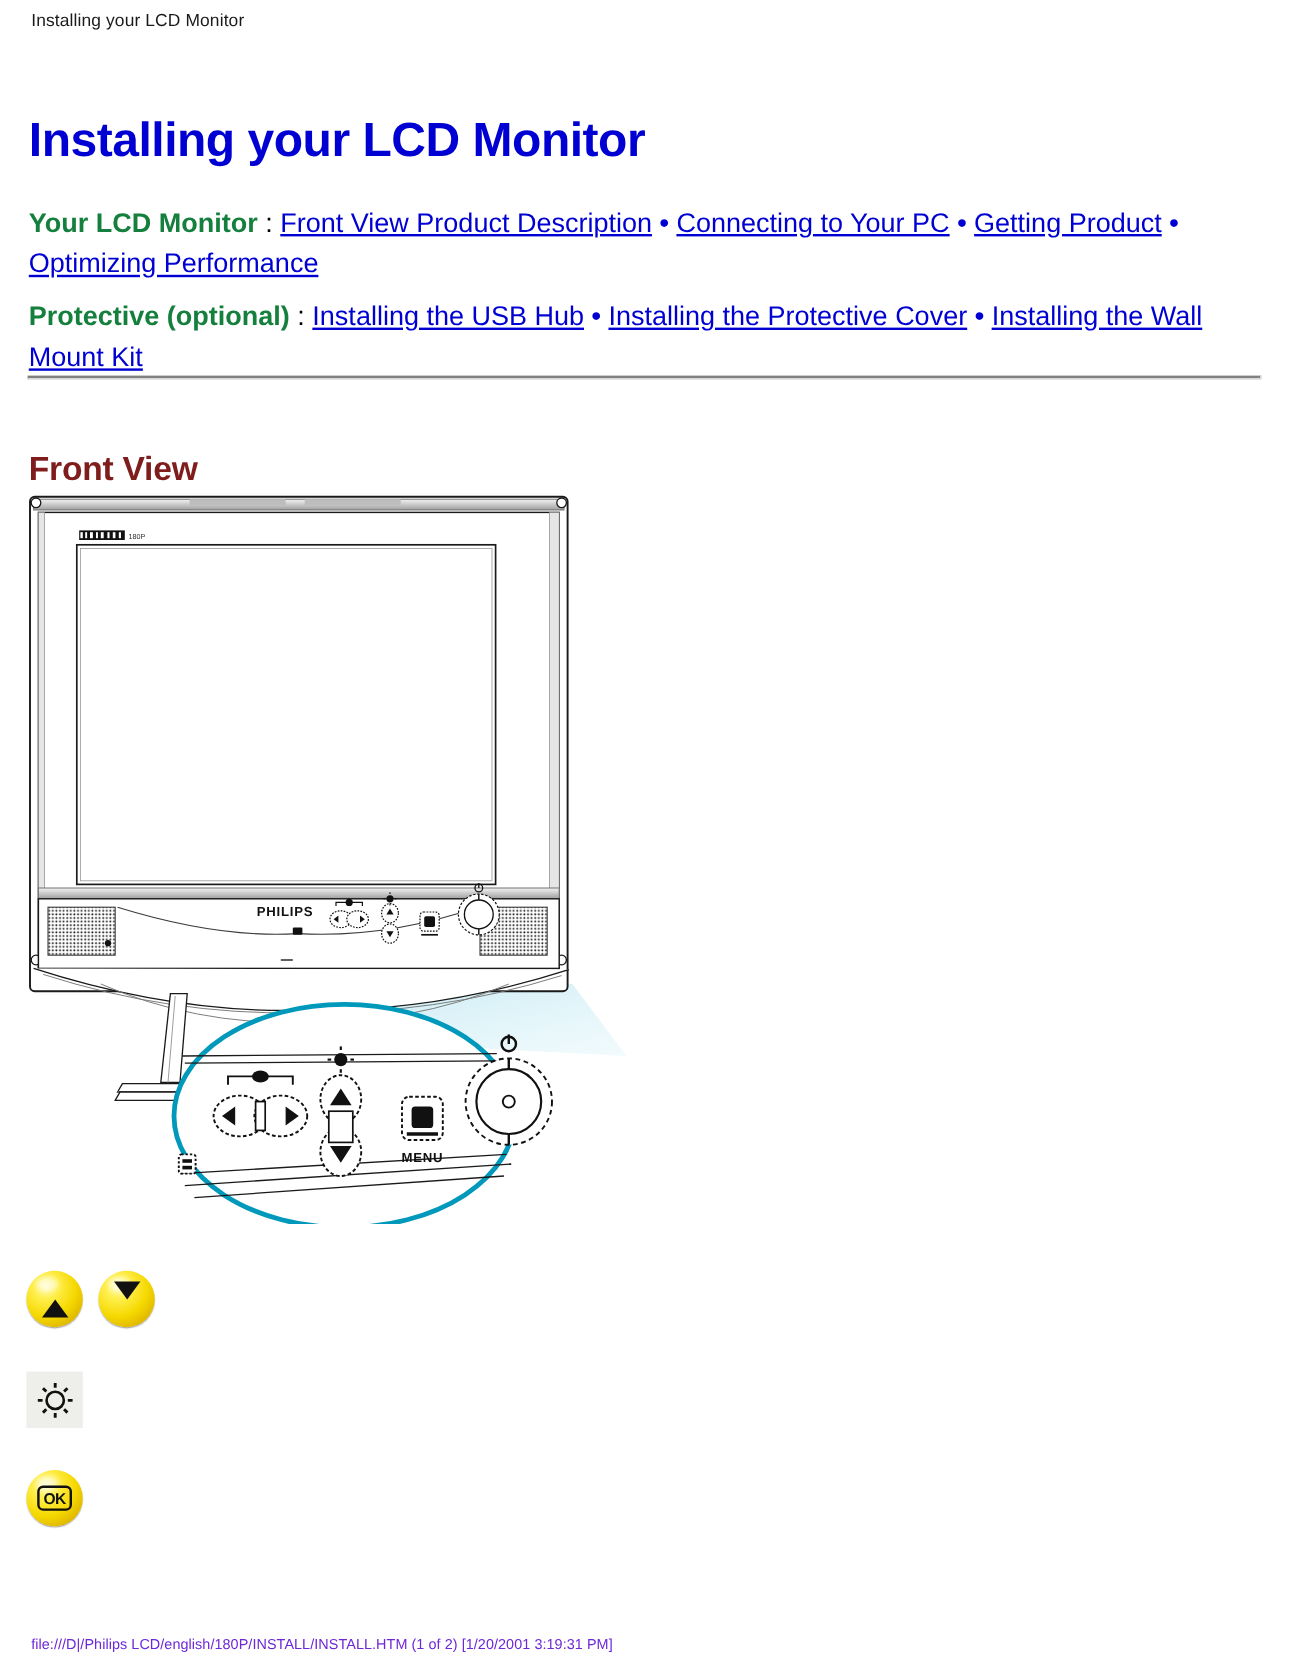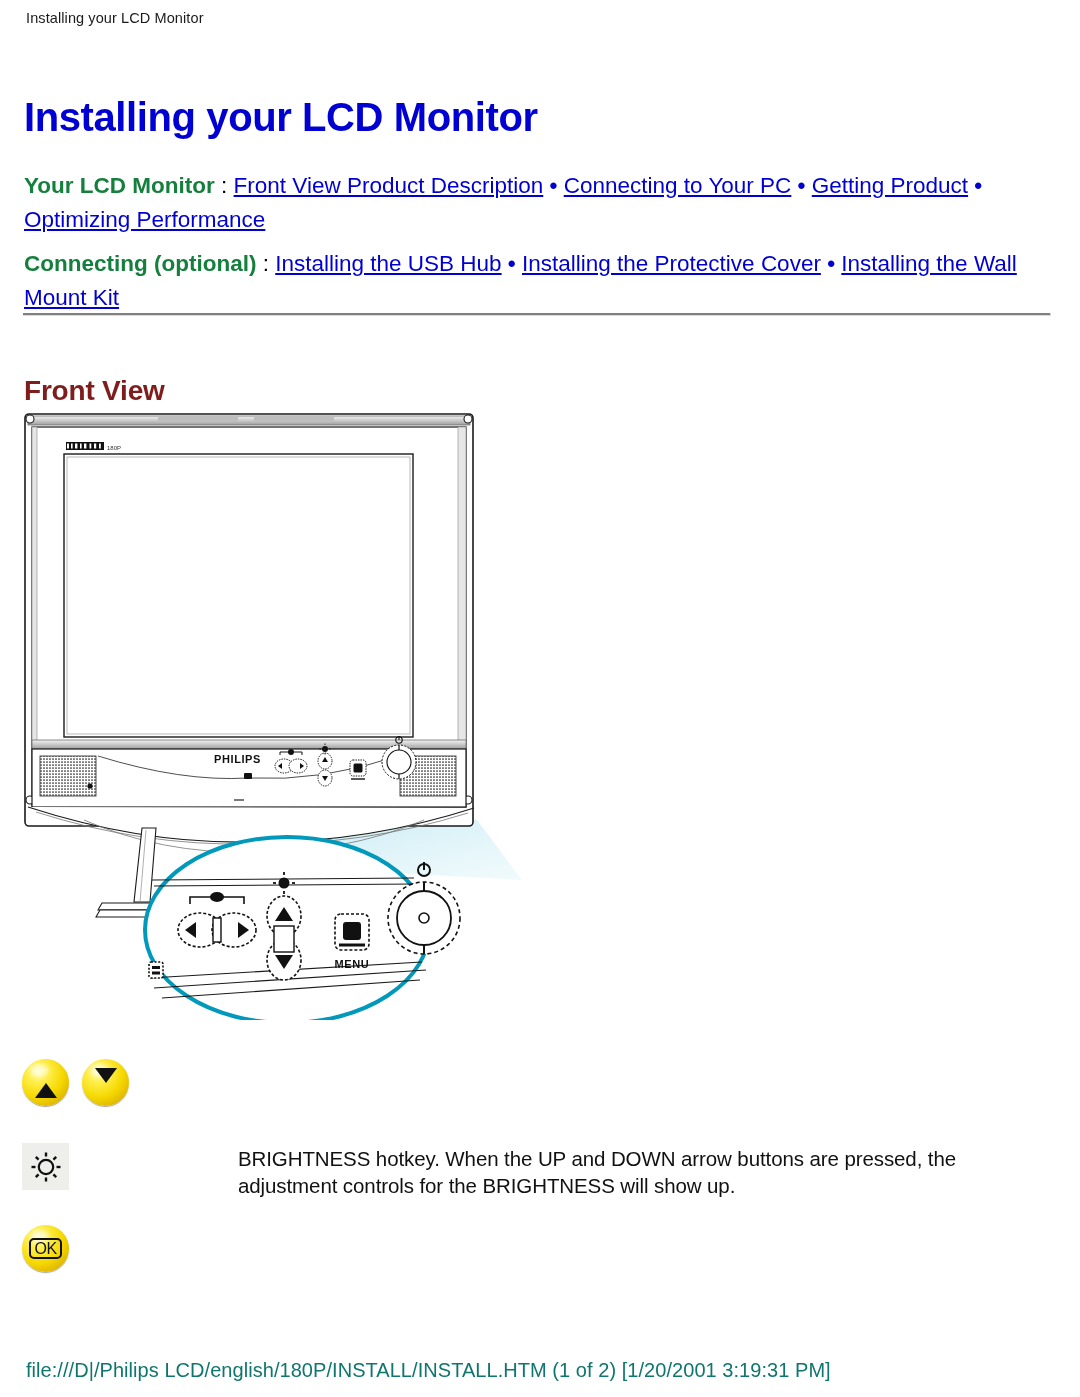--- a/index.html
+++ b/index.html
@@ -171,22 +171,22 @@
   }
   .tri-up    { border-left: 11px solid transparent; border-right: 11px solid transparent; border-bottom: 15px solid #111; }
   .tri-down  { border-left: 11px solid transparent; border-right: 11px solid transparent; border-top: 15px solid #111; }
   .tri-left  { border-top: 11px solid transparent; border-bottom: 11px solid transparent; border-right: 15px solid #111; }
   .tri-right { border-top: 11px solid transparent; border-bottom: 11px solid transparent; border-left: 15px solid #111; }
 
   .ok-label {
     position: relative;
     z-index: 2;
     font-family: "Liberation Sans", sans-serif;
-    font-size: 16px;
-    font-weight: normal;
+    font-size: 13px;
+    font-weight: bold;
     color: #111;
     border: 2.5px solid #111;
     border-radius: 5px;
     padding: 0 3px;
     line-height: 17px;
     letter-spacing: -0.5px;
   }
 
   
   .bright-swatch {
@@ -197,40 +197,40 @@
     display: flex;
     align-items: center;
     justify-content: center;
   }
 
   
   .page-footer {
     position: absolute;
     left: 26px;
     top: 1361px;
-    font-size: 20px;
+    font-size: 12px;
     line-height: 18px;
-    color: #0f766e;
+    color: #6d28d9;
     letter-spacing: 0.05px;
     white-space: nowrap;
   }
 </style>
 </head>
 <body>
 
 <div class="page-header">Installing your LCD Monitor</div>
 
 <h1 class="main-title">Installing your LCD Monitor</h1>
 
 <p class="navline one">
   <span class="lead">Your LCD Monitor</span><span class="colon"> : </span><a href="#">Front View Product Description</a><span class="sep"> • </span><a href="#">Connecting to Your PC</a><span class="sep"> • </span><a href="#">Getting Product</a><span class="sep"> • </span><a href="#">Optimizing Performance</a>
 </p>
 
 <p class="navline two">
-  <span class="lead">Connecting (optional)</span><span class="colon"> : </span><a href="#">Installing the USB Hub</a><span class="sep"> • </span><a href="#">Installing the Protective Cover</a><span class="sep"> • </span><a href="#">Installing the Wall Mount Kit</a>
+  <span class="lead">Protective (optional)</span><span class="colon"> : </span><a href="#">Installing the USB Hub</a><span class="sep"> • </span><a href="#">Installing the Protective Cover</a><span class="sep"> • </span><a href="#">Installing the Wall Mount Kit</a>
 </p>
 
 <div class="hr"></div>
 
 <h2 class="section-title">Front View</h2>
 
 <div class="illustration">
 <svg width="520" height="610" viewBox="0 0 520 610" xmlns="http://www.w3.org/2000/svg">
   <defs>
     <linearGradient id="bezelGrad" x1="0" y1="0" x2="0" y2="1">
@@ -461,21 +461,20 @@
             <line x1="2.5" y1="17" x2="6.5" y2="17"></line>
             <line x1="27.5" y1="17" x2="31.5" y2="17"></line>
             <line x1="6.8" y1="6.8" x2="9.6" y2="9.6"></line>
             <line x1="24.4" y1="24.4" x2="27.2" y2="27.2"></line>
             <line x1="27.2" y1="6.8" x2="24.4" y2="9.6"></line>
             <line x1="9.6" y1="24.4" x2="6.8" y2="27.2"></line>
           </g>
         </svg>
       </div>
     </div>
-    <div class="legend-text">BRIGHTNESS hotkey. When the UP and DOWN arrow buttons are pressed, the adjustment controls for the BRIGHTNESS will show up.</div>
   </div>
 
   <div class="legend-row row-ok">
     <div class="legend-icons">
       <div class="btn3d">
         <span class="ok-label">OK</span>
       </div>
     </div>
   </div>
 

